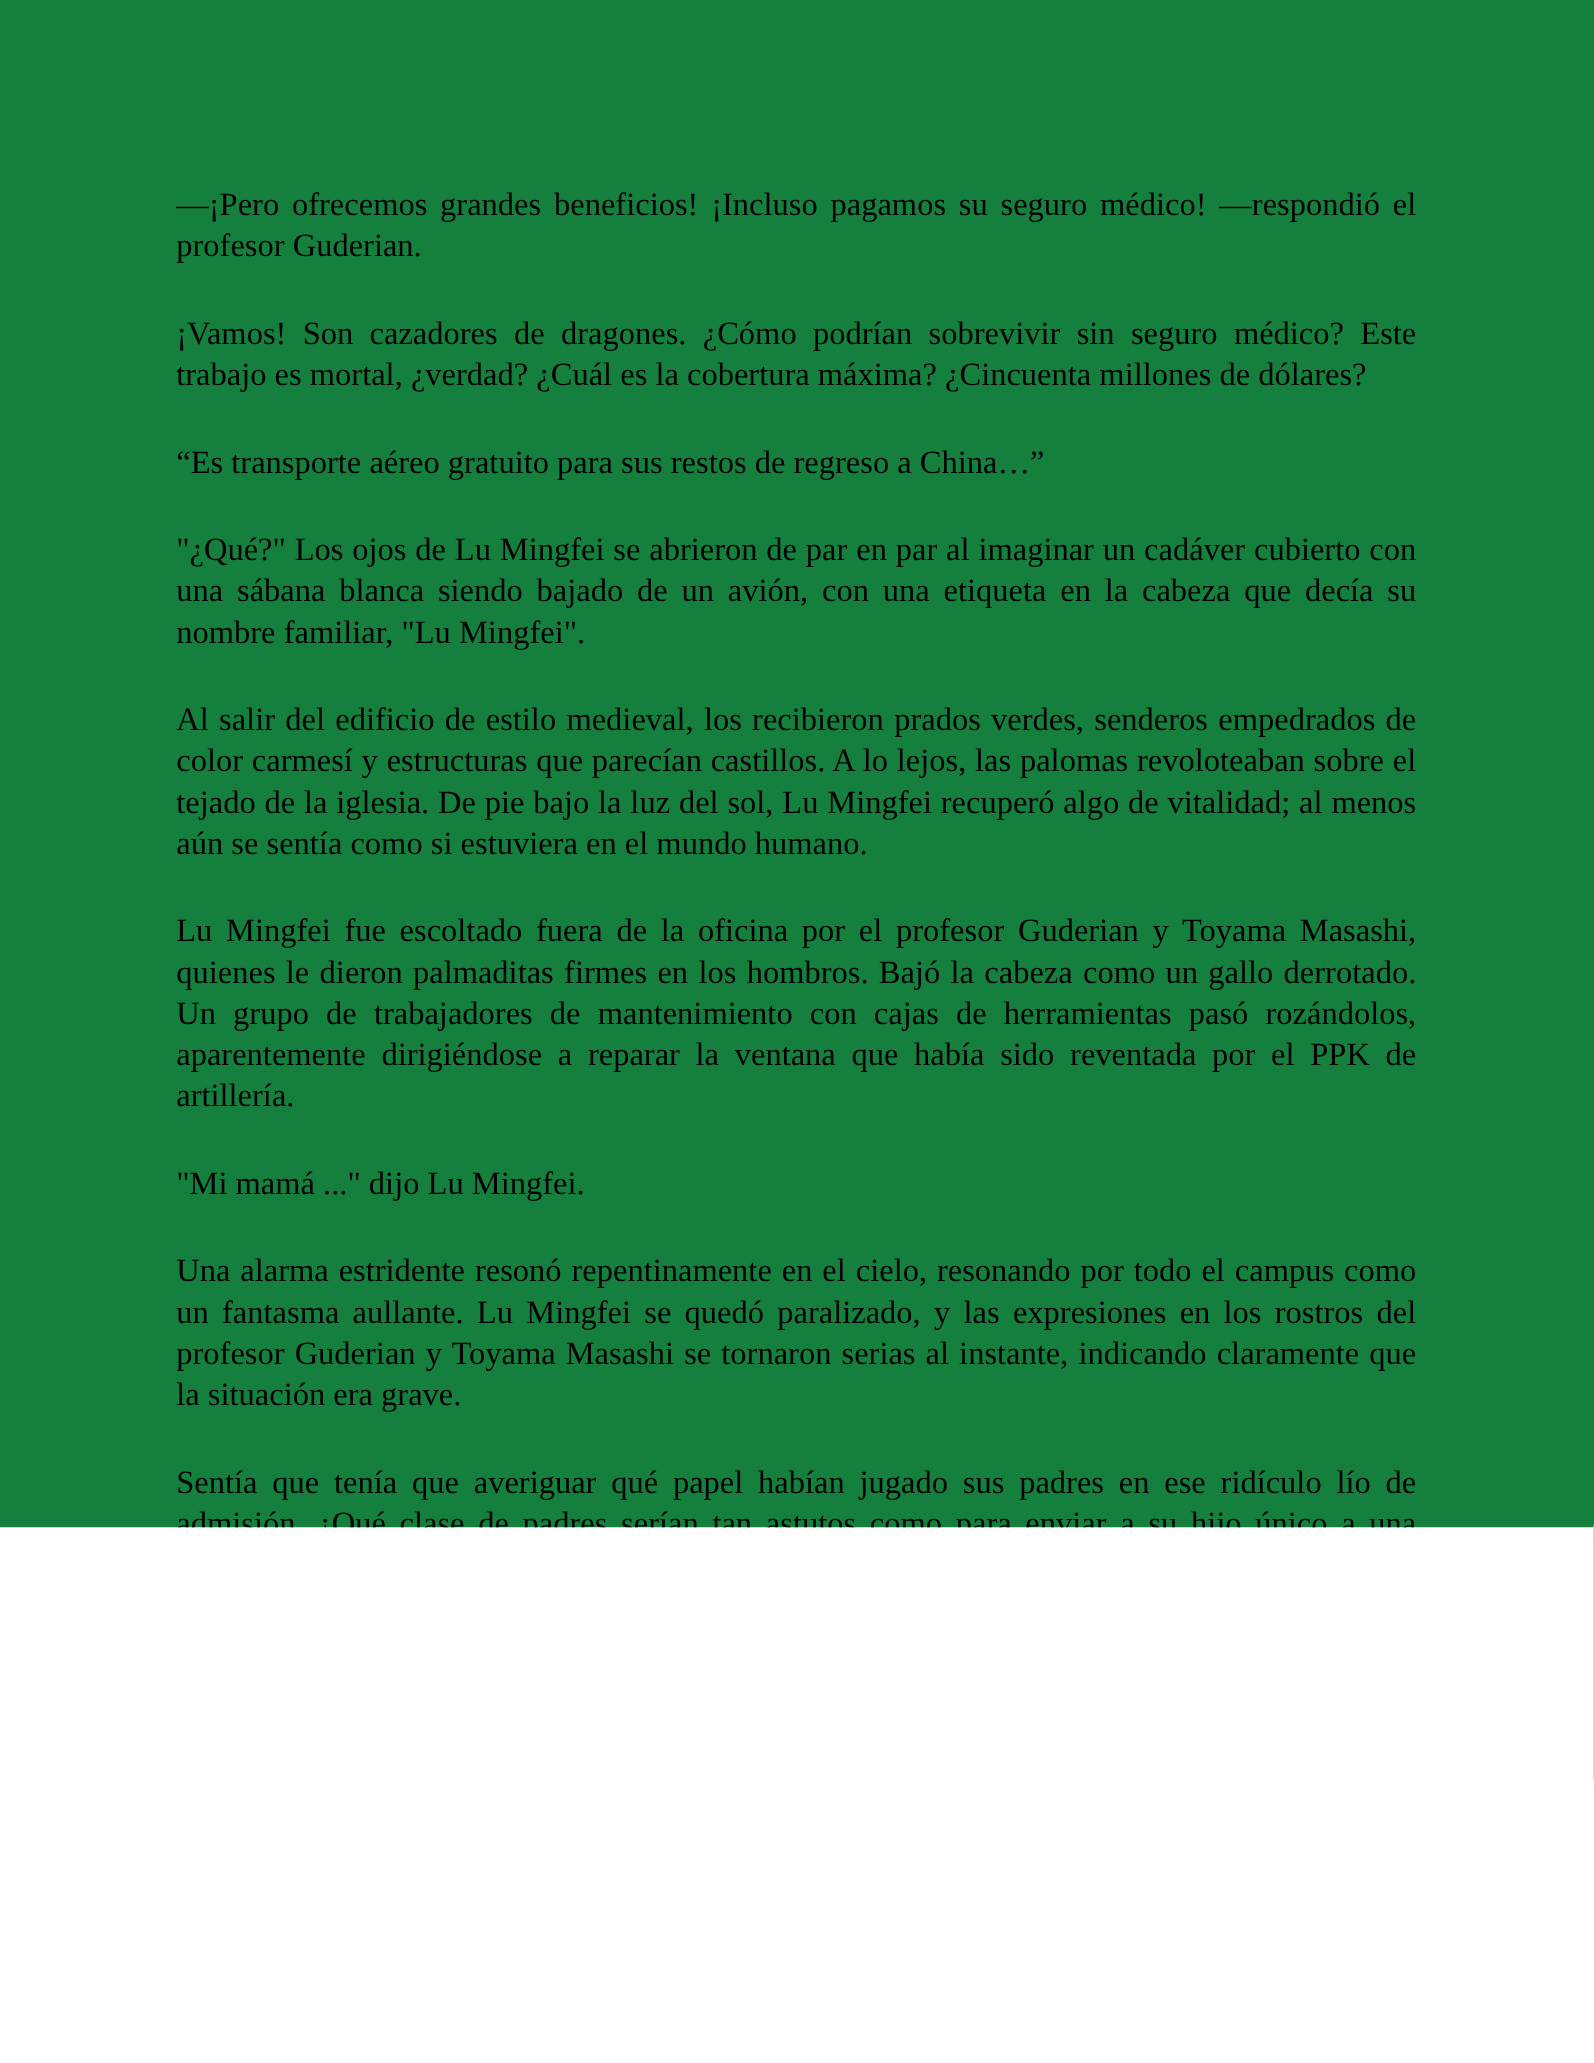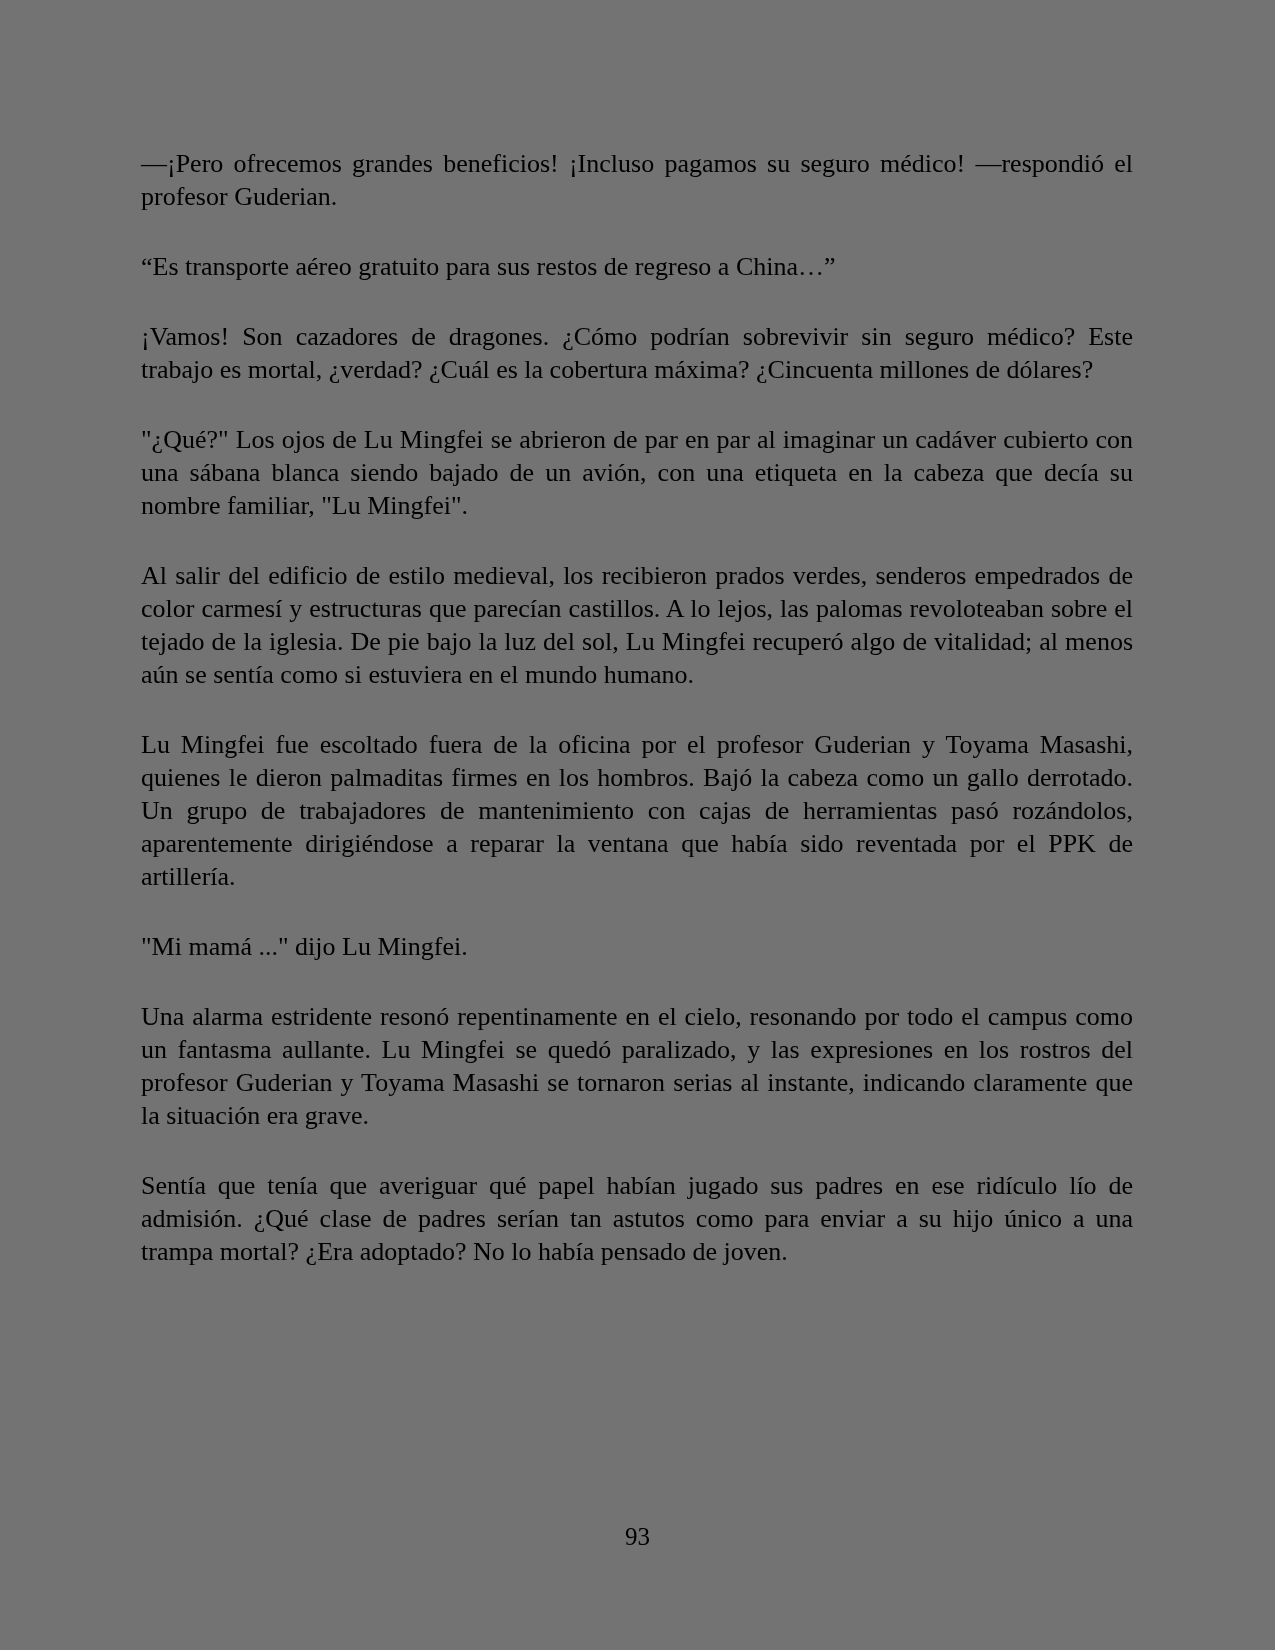--- a/index.html
+++ b/index.html
@@ -3,22 +3,22 @@
 <meta charset="utf-8">
 <style>
   html, body {
     margin: 0;
     padding: 0;
     background: #ffffff;
   }
   .page {
     position: relative;
     width: 1275px;
-    height: 1650px;
-    background: #737373;
+    height: 1222px;
+    background: #15803d;
     color: #000000;
     font-family: "Liberation Serif", "DejaVu Serif", serif;
     overflow: hidden;
   }
   .content {
     position: absolute;
     top: 147px;
     left: 141px;
     width: 992px;
     font-size: 26px;
@@ -39,22 +39,22 @@
     font-size: 25px;
     line-height: 31px;
   }
 </style>
 </head>
 <body>
 
 <div class="page">
   <div class="content">
     <p>—¡Pero ofrecemos grandes beneficios! ¡Incluso pagamos su seguro médico! —respondió el profesor Guderian.</p>
+    <p>¡Vamos! Son cazadores de dragones. ¿Cómo podrían sobrevivir sin seguro médico? Este trabajo es mortal, ¿verdad? ¿Cuál es la cobertura máxima? ¿Cincuenta millones de dólares?</p>
     <p>“Es transporte aéreo gratuito para sus restos de regreso a China…”</p>
-    <p>¡Vamos! Son cazadores de dragones. ¿Cómo podrían sobrevivir sin seguro médico? Este trabajo es mortal, ¿verdad? ¿Cuál es la cobertura máxima? ¿Cincuenta millones de dólares?</p>
     <p>"¿Qué?" Los ojos de Lu Mingfei se abrieron de par en par al imaginar un cadáver cubierto con una sábana blanca siendo bajado de un avión, con una etiqueta en la cabeza que decía su nombre familiar, "Lu Mingfei".</p>
     <p>Al salir del edificio de estilo medieval, los recibieron prados verdes, senderos empedrados de color carmesí y estructuras que parecían castillos. A lo lejos, las palomas revoloteaban sobre el tejado de la iglesia. De pie bajo la luz del sol, Lu Mingfei recuperó algo de vitalidad; al menos aún se sentía como si estuviera en el mundo humano.</p>
     <p>Lu Mingfei fue escoltado fuera de la oficina por el profesor Guderian y Toyama Masashi, quienes le dieron palmaditas firmes en los hombros. Bajó la cabeza como un gallo derrotado. Un grupo de trabajadores de mantenimiento con cajas de herramientas pasó rozándolos, aparentemente dirigiéndose a reparar la ventana que había sido reventada por el PPK de artillería.</p>
     <p>"Mi mamá ..." dijo Lu Mingfei.</p>
     <p>Una alarma estridente resonó repentinamente en el cielo, resonando por todo el campus como un fantasma aullante. Lu Mingfei se quedó paralizado, y las expresiones en los rostros del profesor Guderian y Toyama Masashi se tornaron serias al instante, indicando claramente que la situación era grave.</p>
     <p>Sentía que tenía que averiguar qué papel habían jugado sus padres en ese ridículo lío de admisión. ¿Qué clase de padres serían tan astutos como para enviar a su hijo único a una trampa mortal? ¿Era adoptado? No lo había pensado de joven.</p>
   </div>
   <div class="footer">
     <span>93</span>
   </div>

